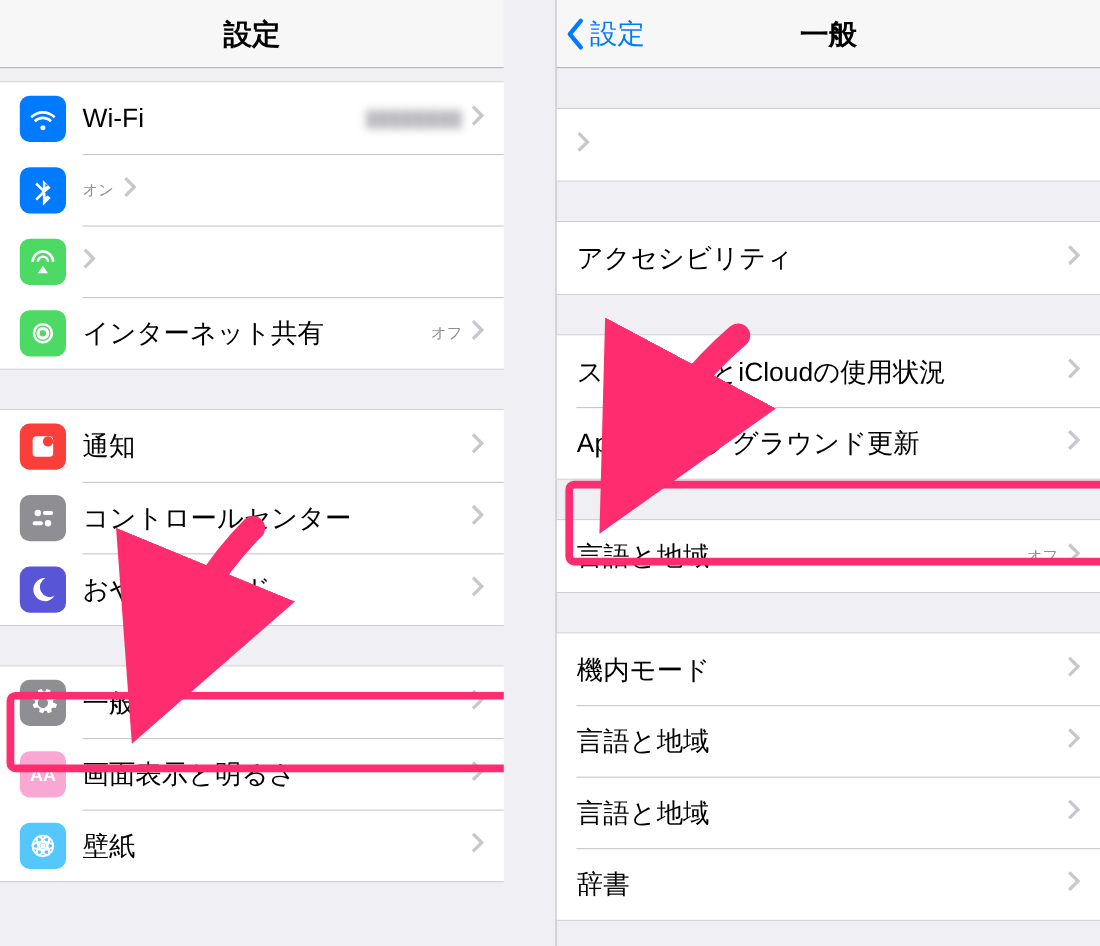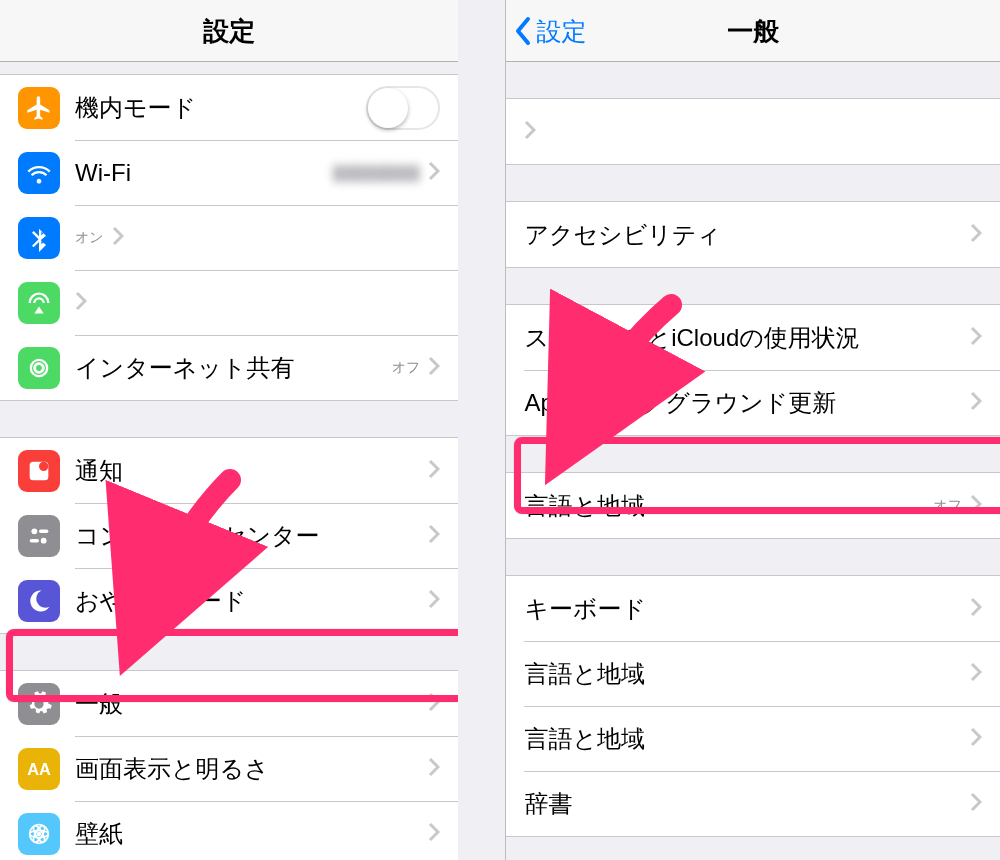--- a/index.html
+++ b/index.html
@@ -25,44 +25,33 @@
   .toggle { width:74px; height:44px; border-radius:22px; background:#fff; border:2px solid #e5e5ea; position:relative; flex:none; }
   .toggle .knob { position:absolute; top:0; left:0; width:40px; height:40px; background:#fff; border-radius:50%; box-shadow:0 2px 4px rgba(0,0,0,.3); }
   .blur { filter: blur(4px); color:#b7b7bc; letter-spacing:1px; }
   .highlight { position:absolute; border:7px solid #ff2d6f; border-radius:8px; pointer-events:none; box-shadow:0 0 0 1px rgba(0,0,0,.05); }
   .arrow-annot { position:absolute; pointer-events:none; }
   .arrow-annot svg { overflow:visible; }
   
   .ic-airplane{background:#ff9500;} .ic-wifi{background:#007aff;} .ic-bt{background:#007aff;}
   .ic-cell{background:#4cd964;} .ic-hotspot{background:#4cd964;}
   .ic-notif{background:#fa3e3a;} .ic-control{background:#8e8e93;} .ic-dnd{background:#5856d6;}
-  .ic-general{background:#8e8e93;} .ic-display{background:#eab308;} .ic-wallpaper{background:#54c7fc;}
+  .ic-general{background:#8e8e93;} .ic-display{background:#f9a8d4;} .ic-wallpaper{background:#54c7fc;}
 </style>
 </head>
 <body>
 
 <div class="container">
 
   <div class="panel panel-left">
     <div class="header">
       <span>設定</span>
     </div>
 
     <div class="group first">
-      <div class="row">
-        <div class="icon ic-airplane">
-            <svg viewBox="0 0 24 24">
-              <path d="M21 16v-2l-8-5V3.5a1.5 1.5 0 0 0-3 0V9l-8 5v2l8-2.5V19l-2 1.5V22l3.5-1 3.5 1v-1.5L13 19v-5.5l8 2.5z"></path>
-            </svg>
-          </div>
-        <div class="label">機内モード</div>
-        <div class="toggle">
-            <div class="knob"></div>
-          </div>
-      </div>
       <div class="row">
         <div class="icon ic-wifi">
             <svg viewBox="0 0 24 24">
               <path d="M12 21c1.1 0 2-.9 2-2s-.9-2-2-2-2 .9-2 2 .9 2 2 2zm-5.64-6.36a8 8 0 0 1 11.28 0l1.42-1.42a10 10 0 0 0-14.12 0l1.42 1.42zM2.1 10.1l1.42 1.42a12 12 0 0 1 16.96 0l1.42-1.42a14 14 0 0 0-19.8 0z"></path>
             </svg>
           </div>
         <div class="label">Wi-Fi</div>
         <div class="value blur">████████</div>
         <div class="chev"><svg viewBox="0 0 12 20">
               <polyline points="2,2 10,10 2,18"></polyline>
@@ -247,21 +236,21 @@
         <div class="label">言語と地域</div>
         <div class="value">オフ</div>
         <div class="chev"><svg viewBox="0 0 12 20">
               <polyline points="2,2 10,10 2,18"></polyline>
             </svg></div>
       </div>
     </div>
 
     <div class="group">
       <div class="row">
-        <div class="label">キーボード</div>
+        <div class="label">機内モード</div>
         <div class="chev"><svg viewBox="0 0 12 20">
               <polyline points="2,2 10,10 2,18"></polyline>
             </svg></div>
       </div>
       <div class="row">
         <div class="label">言語と地域</div>
         <div class="chev"><svg viewBox="0 0 12 20">
               <polyline points="2,2 10,10 2,18"></polyline>
             </svg></div>
       </div>

